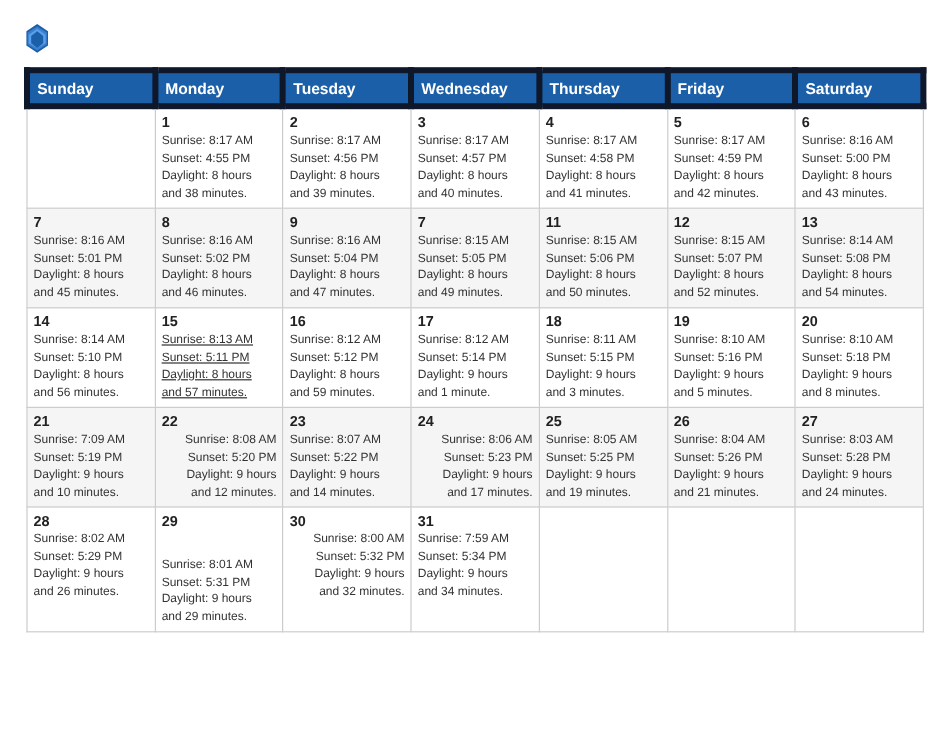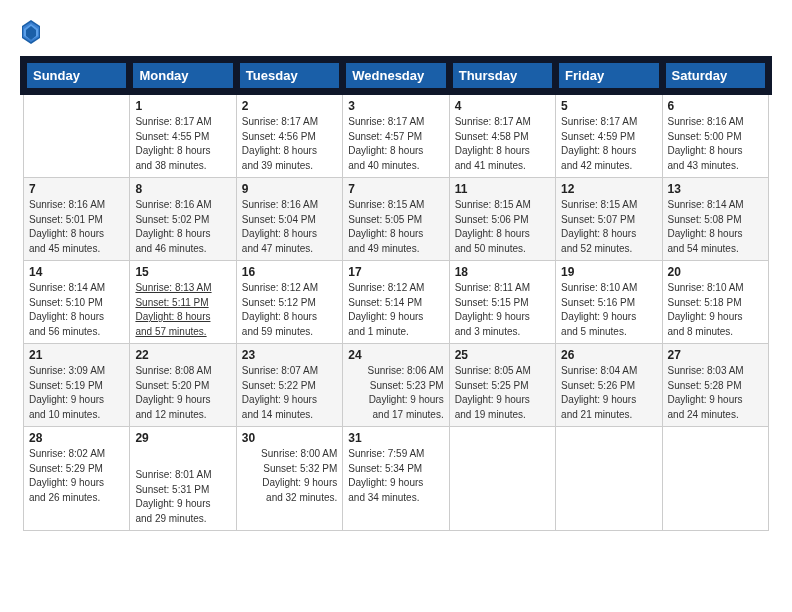--- a/index.html
+++ b/index.html
@@ -56,21 +56,21 @@
       border-collapse: collapse;
       table-layout: fixed;
     }
     .calendar-table th {
       background-color: #1a5fa8;
       color: #fff;
       text-align: left;
       padding: 5px 6px;
       font-size: 13px;
       font-weight: bold;
-      border: 7px solid #0f172a;
+      border: 5px solid #0f172a;
     }
     .calendar-table td {
       border: 1px solid #ccc;
       vertical-align: top;
       padding: 4px 5px;
       font-size: 10.5px;
       color: #222;
       height: 78px;
     }
     .calendar-table tr:nth-child(even) td {
@@ -271,28 +271,28 @@
             <span class="day-num">20</span>
             <div class="cell-info" style="white-space: pre-line;">Sunrise: 8:10 AM
 Sunset: 5:18 PM
 Daylight: 9 hours
 and 8 minutes.</div>
           </td>
         </tr>
         <tr>
           <td>
             <span class="day-num">21</span>
-            <div class="cell-info" style="white-space: pre-line;">Sunrise: 3:09 AM
+            <div class="cell-info" style="white-space: pre-line;">Sunrise: 7:09 AM
 Sunset: 5:19 PM
 Daylight: 9 hours
 and 10 minutes.</div>
           </td>
           <td>
             <span class="day-num">22</span>
-            <div class="cell-info" style="white-space: pre-line;">Sunrise: 8:08 AM
+            <div class="cell-info" style="white-space: pre-line; text-align: right;">Sunrise: 8:08 AM
 Sunset: 5:20 PM
 Daylight: 9 hours
 and 12 minutes.</div>
           </td>
           <td>
             <span class="day-num">23</span>
             <div class="cell-info" style="white-space: pre-line;">Sunrise: 8:07 AM
 Sunset: 5:22 PM
 Daylight: 9 hours
 and 14 minutes.</div>

